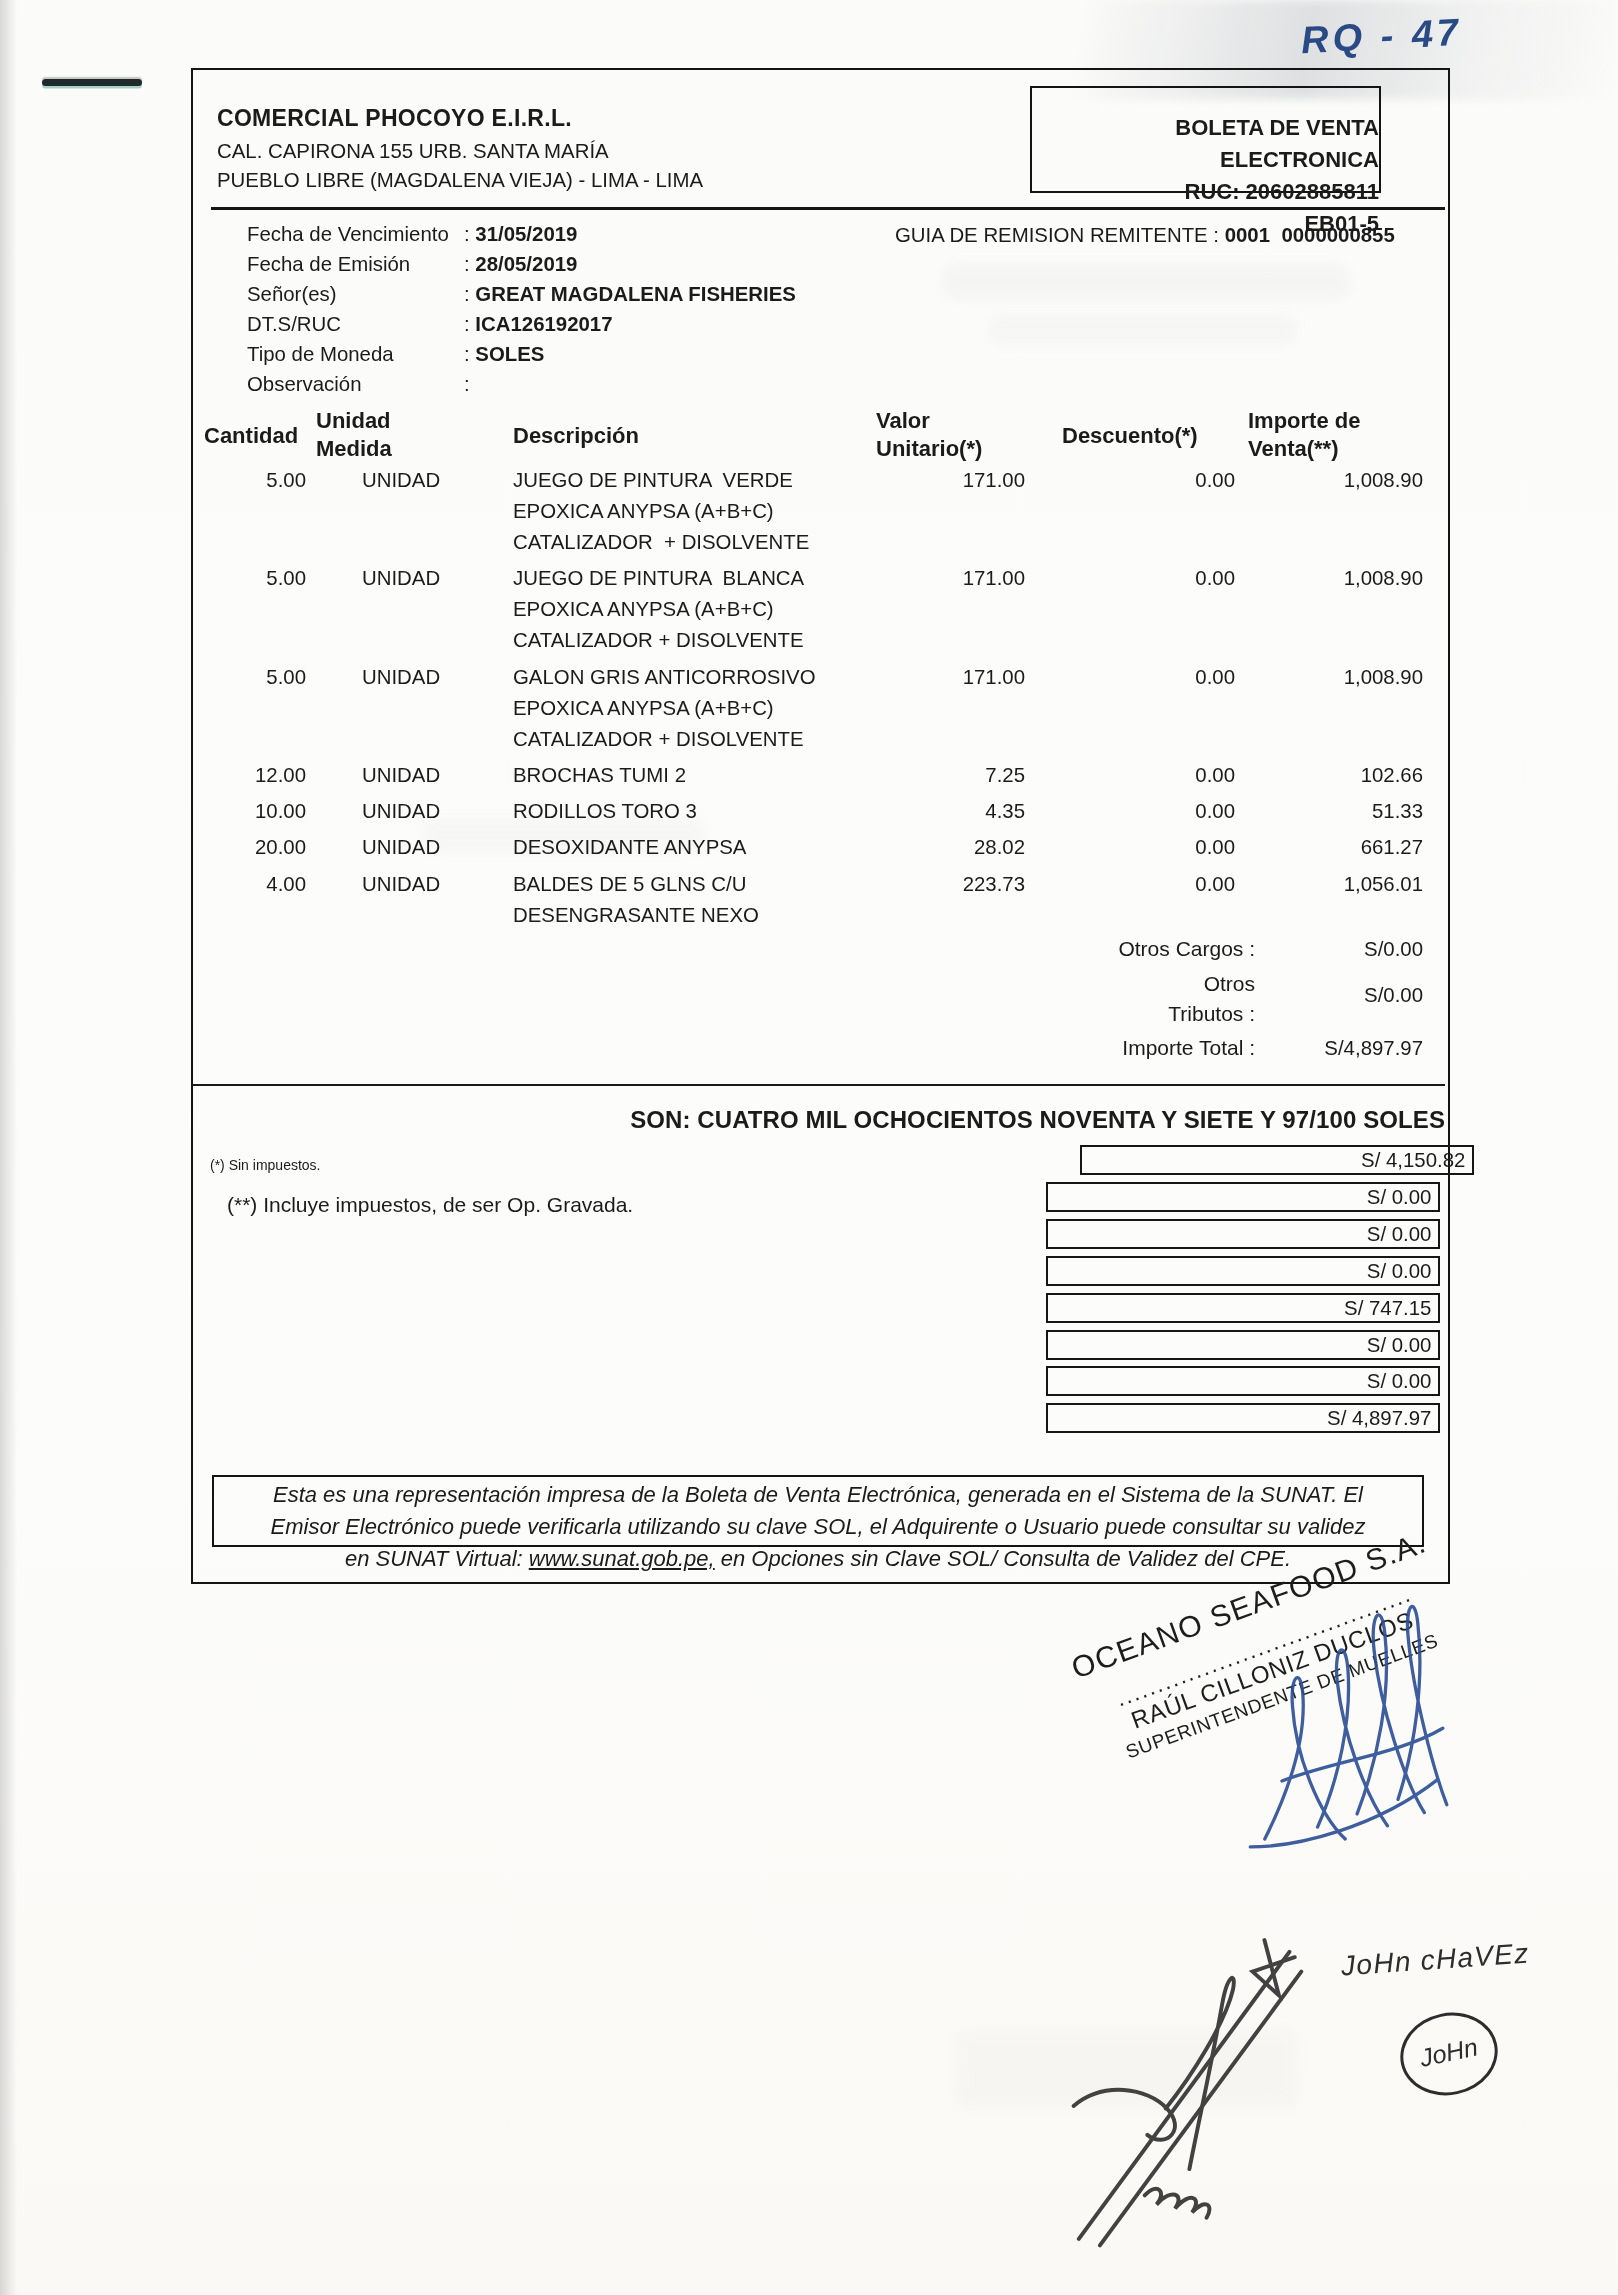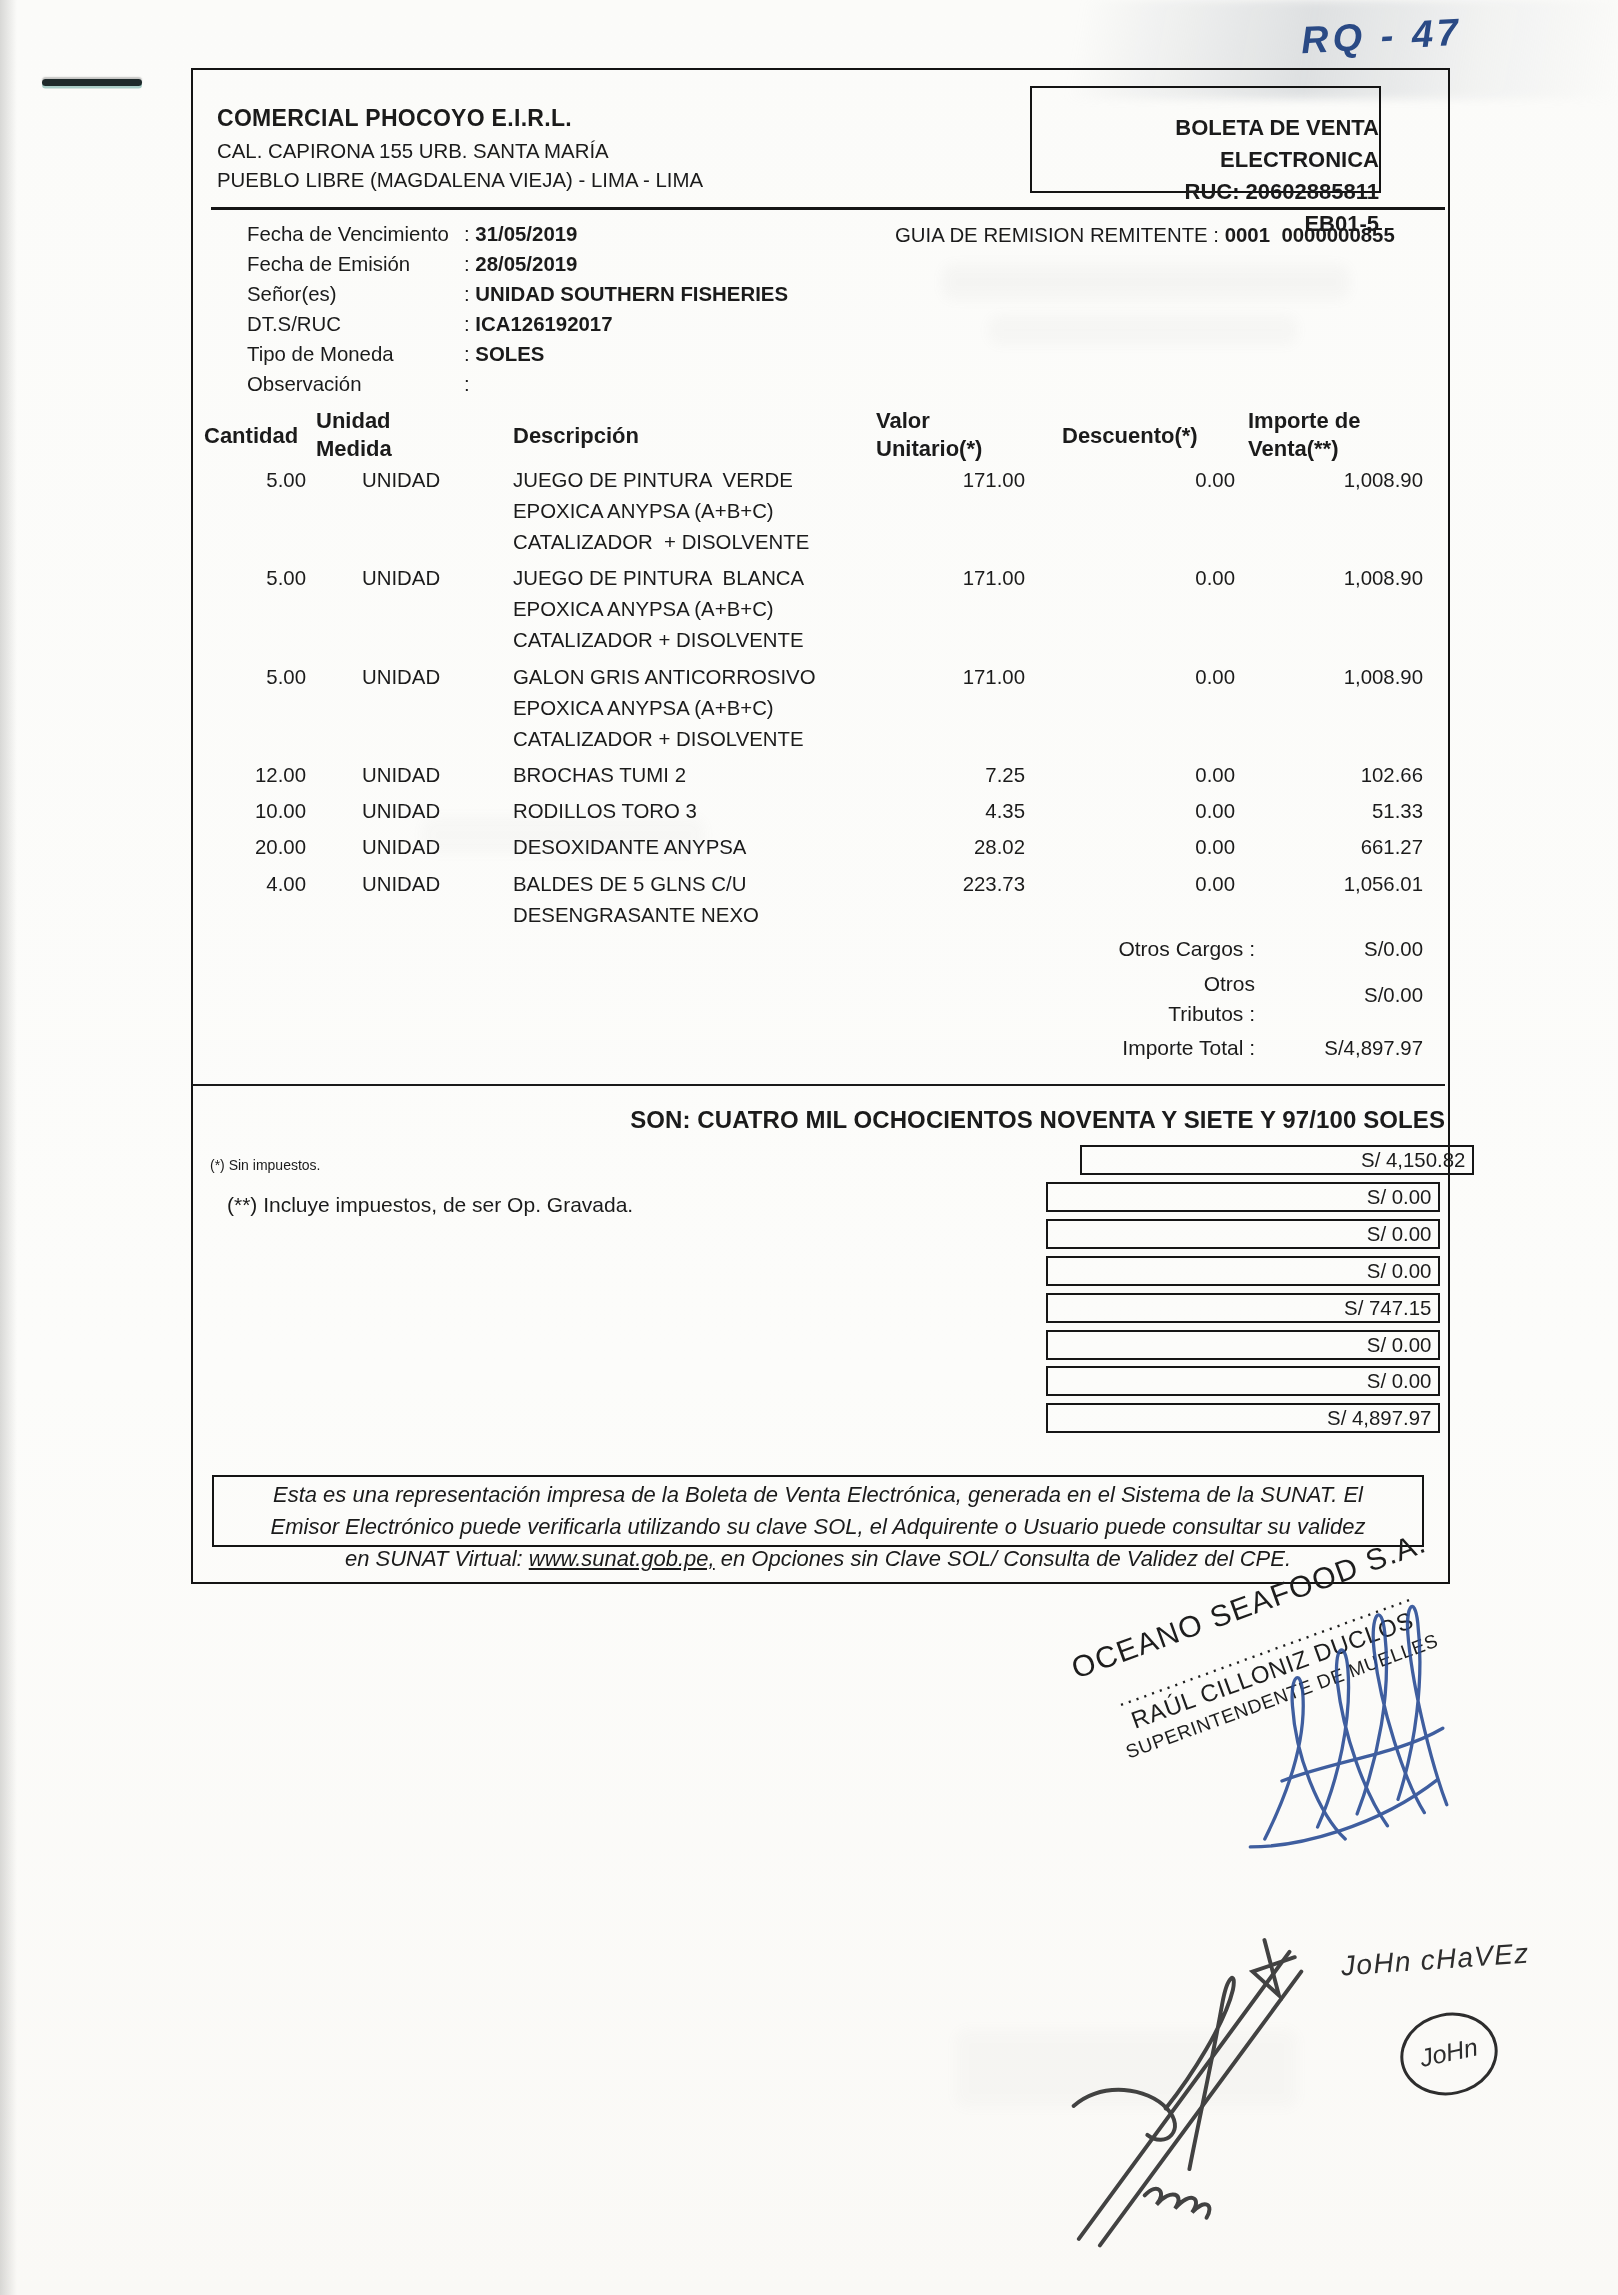--- a/index.html
+++ b/index.html
@@ -148,21 +148,21 @@
     <div>BOLETA DE VENTA ELECTRONICA</div>
     <div>RUC: 20602885811</div>
     <div>EB01-5</div>
   </div>
 
   <div class="abs hr1"></div>
 
   <div class="abs meta">
     <div class="frow"><span class="flabel">Fecha de Vencimiento</span>: <span class="fvalue">31/05/2019</span></div>
     <div class="frow"><span class="flabel">Fecha de Emisión</span>: <span class="fvalue">28/05/2019</span></div>
-    <div class="frow"><span class="flabel">Señor(es)</span>: <span class="fvalue">UNIDAD SOUTHERN FISHERIES</span></div>
+    <div class="frow"><span class="flabel">Señor(es)</span>: <span class="fvalue">GREAT MAGDALENA FISHERIES</span></div>
     <div class="frow"><span class="flabel">DT.S/RUC</span>: <span class="fvalue">ICA126192017</span></div>
     <div class="frow"><span class="flabel">Tipo de Moneda</span>: <span class="fvalue">SOLES</span></div>
     <div class="frow"><span class="flabel">Observación</span>: <span class="fvalue"></span></div>
   </div>
 
   <div class="abs guia"><span>GUIA DE REMISION REMITENTE  : </span><span class="fvalue ws-pre">0001  0000000855</span></div>
 
   <div class="abs thead">
     <div class="h-qty">Cantidad</div>
     <div class="h-unit">

